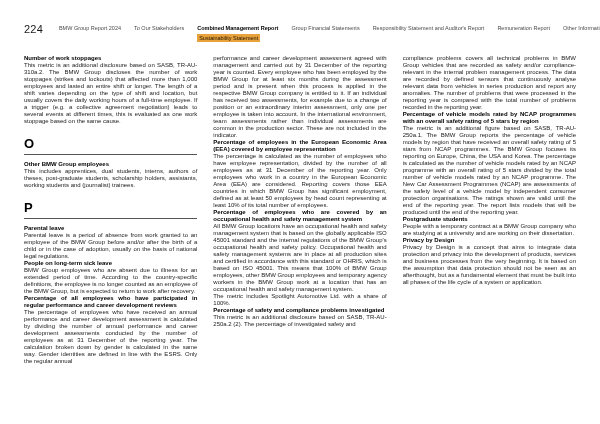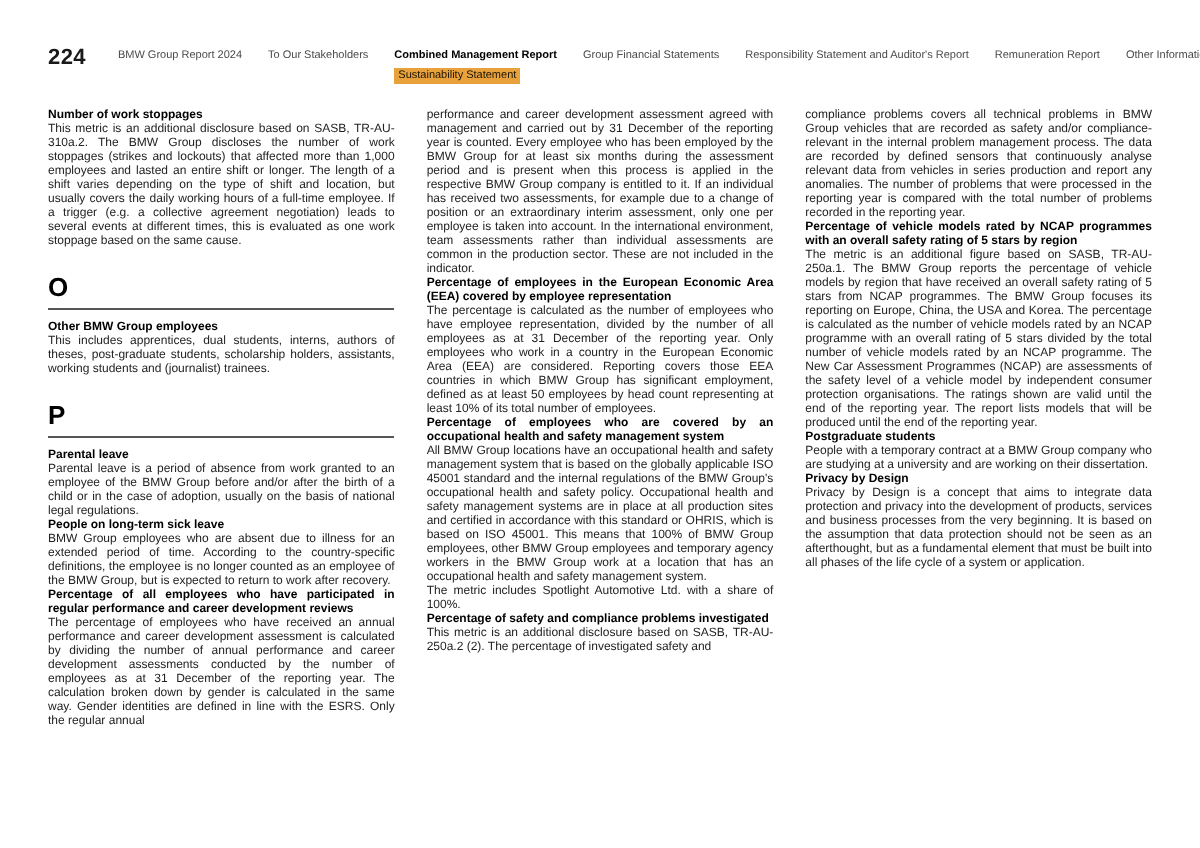--- a/index.html
+++ b/index.html
@@ -3,21 +3,21 @@
 <meta charset="utf-8">
 <style>
   html,body{margin:0;padding:0;}
   body{
     width:600px;height:424px;overflow:hidden;background:#ffffff;
     font-family:"Liberation Sans",sans-serif;color:#1a1a1a;
     -webkit-font-smoothing:antialiased;
   }
   
   .header{display:flex;align-items:flex-start;padding:24px 24px 0 24px;}
-  .page-num{font-size:11px;font-weight:bold;line-height:10px;margin-right:16px;letter-spacing:.2px;}
+  .page-num{font-size:11px;font-weight:normal;line-height:10px;margin-right:16px;letter-spacing:.2px;}
   .nav{display:flex;gap:13px;flex:1;font-size:5.5px;line-height:6.5px;color:#4a4a4a;margin-top:1px;}
   .nav-item{display:flex;flex-direction:column;gap:2px;white-space:nowrap;cursor:pointer;}
   .nav-item .nav-label{display:block;}
   .nav-item.bold .nav-label{font-weight:bold;color:#000;}
   .nav-sub{background:var(--hl,#E9A23B);color:#1c1406;padding:1px 2px;align-self:flex-start;}
   
   .main{display:flex;gap:16px;padding:0 24px;margin-top:13px;}
   .col{flex:1;min-width:0;text-align:justify;font-size:6px;line-height:7px;color:#222;}
   .col p{margin:0;}
   .h{font-weight:bold;color:#000;}

